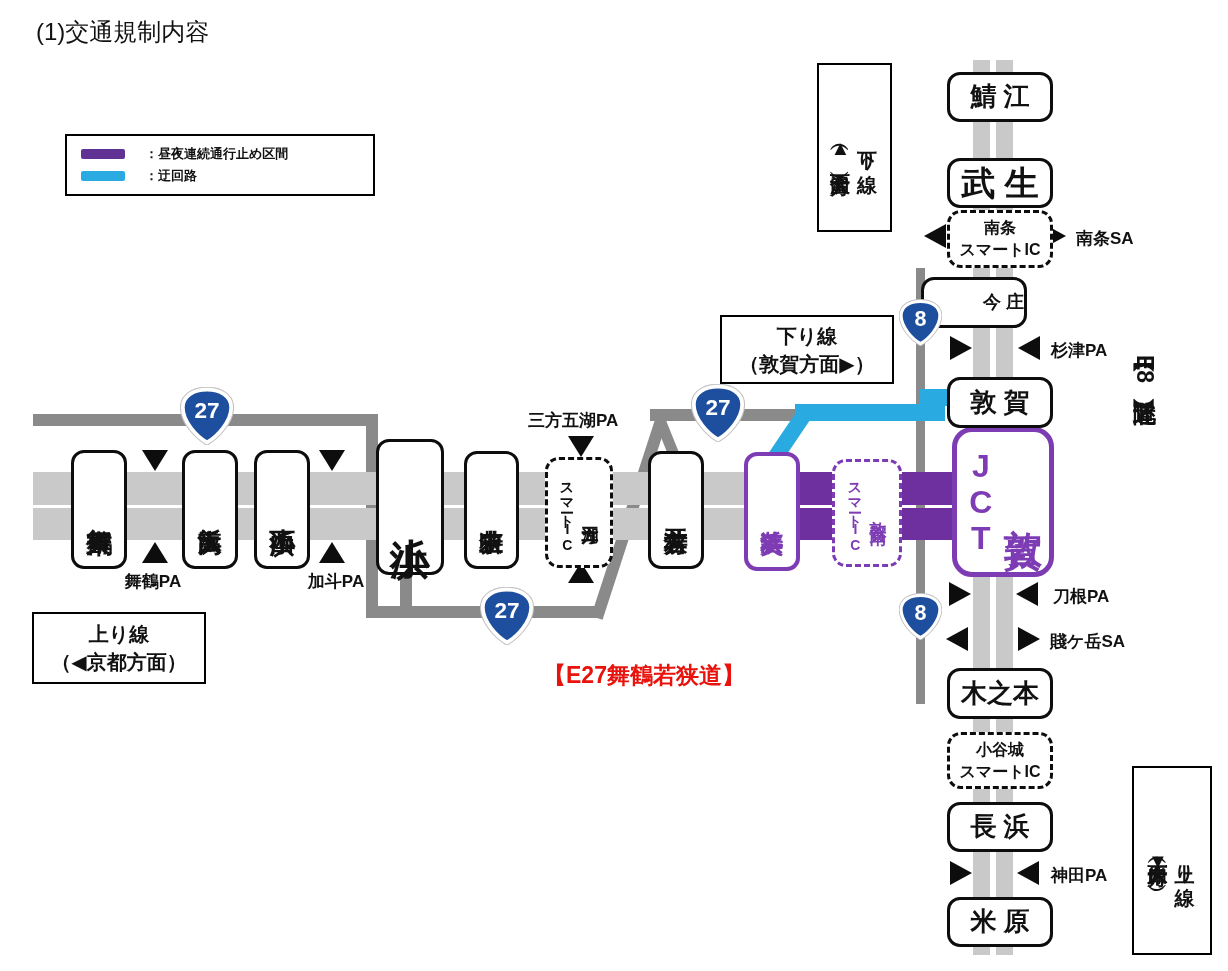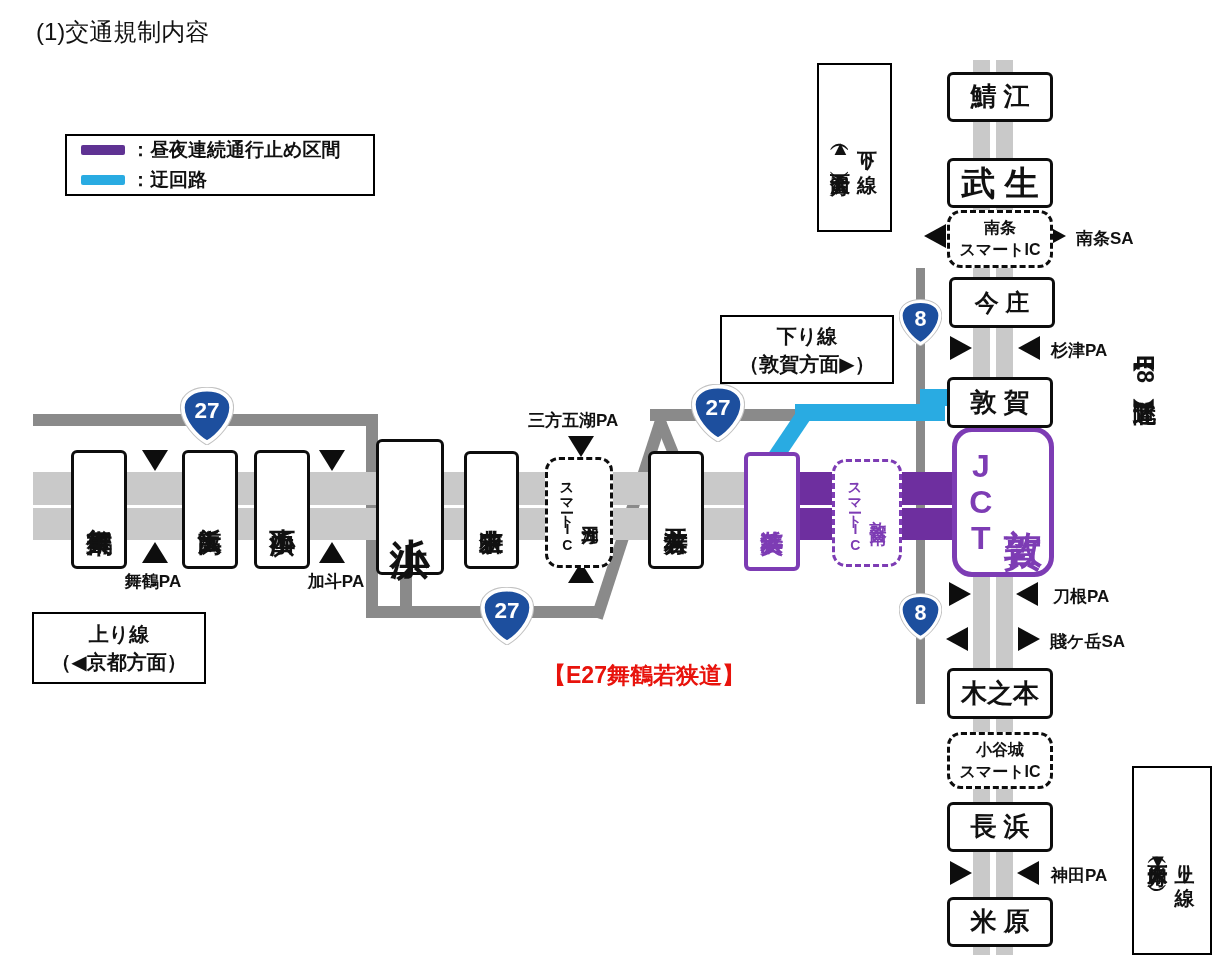--- a/index.html
+++ b/index.html
@@ -5,38 +5,38 @@
   html,body{margin:0;padding:0;background:#fff;}
   #stage{position:relative;width:1228px;height:971px;background:#ffffff;overflow:hidden;
          font-family:"Liberation Sans","DejaVu Sans",sans-serif;color:#111;}
   .abs{position:absolute;}
   
   .road{background:#8a8a8a;}
   .lane{background:#c9c9c9;}
   .pband{background:#6e2f9f;}
   .blue{background:#29abe2;}
   
-  .stbox{background:#fff;border:3px solid #0d0d0d;border-radius:6px;
+  .stbox{background:#fff;border:3px solid #0d0d0d;border-radius:13px;
          display:flex;align-items:center;justify-content:center;font-weight:bold;line-height:1.06;}
   .vtext{writing-mode:vertical-rl;text-orientation:upright;letter-spacing:1px;}
   .vmix{writing-mode:vertical-rl;text-orientation:mixed;}
   .dashedb{border-style:dashed;border-width:3px;border-radius:14px;}
   .purpleb{border-color:#7d3cb4;color:#7d3cb4;}
   .cols{display:flex;align-items:center;justify-content:center;gap:6px;}
   .twoline{flex-direction:column;display:flex;align-items:center;justify-content:center;}
   
   .dirbox{background:#fff;border:2.5px solid #000;display:flex;align-items:center;justify-content:center;
           font-weight:bold;}
   
   .td{width:0;height:0;border-left:13px solid transparent;border-right:13px solid transparent;border-top:21px solid #0d0d0d;}
   .tu{width:0;height:0;border-left:13px solid transparent;border-right:13px solid transparent;border-bottom:21px solid #0d0d0d;}
   .tl{width:0;height:0;border-top:12px solid transparent;border-bottom:12px solid transparent;border-right:22px solid #0d0d0d;}
   .tr{width:0;height:0;border-top:12px solid transparent;border-bottom:12px solid transparent;border-left:22px solid #0d0d0d;}
   .palabel{font-weight:bold;font-size:17px;white-space:nowrap;}
-  .legendline{display:flex;align-items:center;gap:6px;font-weight:bold;font-size:19px;}
+  .legendline{display:flex;align-items:center;gap:20px;font-weight:bold;font-size:13px;}
   .sw{width:44px;height:10px;border-radius:2px;}
 </style>
 </head>
 <body>
 
 <div id="stage">
 
   <div class="abs road" style="left:33px;top:414px;width:345px;height:12px;"></div>
   <div class="abs road" style="left:366px;top:414px;width:12px;height:204px;"></div>
   <div class="abs road" style="left:366px;top:606px;width:234px;height:12px;"></div>
@@ -131,21 +131,21 @@
   <div class="abs stbox" style="left:947px;top:72px;width:100px;height:44px;font-size:26px;">
     <span>鯖 江</span>
   </div>
   <div class="abs stbox" style="left:947px;top:158px;width:100px;height:44px;font-size:34px;">
     <span>武 生</span>
   </div>
   <div class="abs stbox dashedb twoline" style="left:947px;top:210px;width:100px;height:52px;font-size:16px;line-height:1.35;">
     <span>南条</span>
     <span>スマートIC</span>
   </div>
-  <div class="abs stbox" style="left:949px;top:277px;width:100px;height:45px;font-size:24px;">
+  <div class="abs stbox" style="left:921px;top:277px;width:100px;height:45px;font-size:18px;justify-content:flex-end;">
     <span>今 庄</span>
   </div>
   <div class="abs stbox" style="left:947px;top:377px;width:100px;height:45px;font-size:26px;">
     <span>敦 賀</span>
   </div>
   <div class="abs stbox" style="left:947px;top:668px;width:100px;height:45px;font-size:26px;">
     <span>木之本</span>
   </div>
   <div class="abs stbox dashedb twoline" style="left:947px;top:732px;width:100px;height:51px;font-size:16px;line-height:1.35;">
     <span>小谷城</span>

